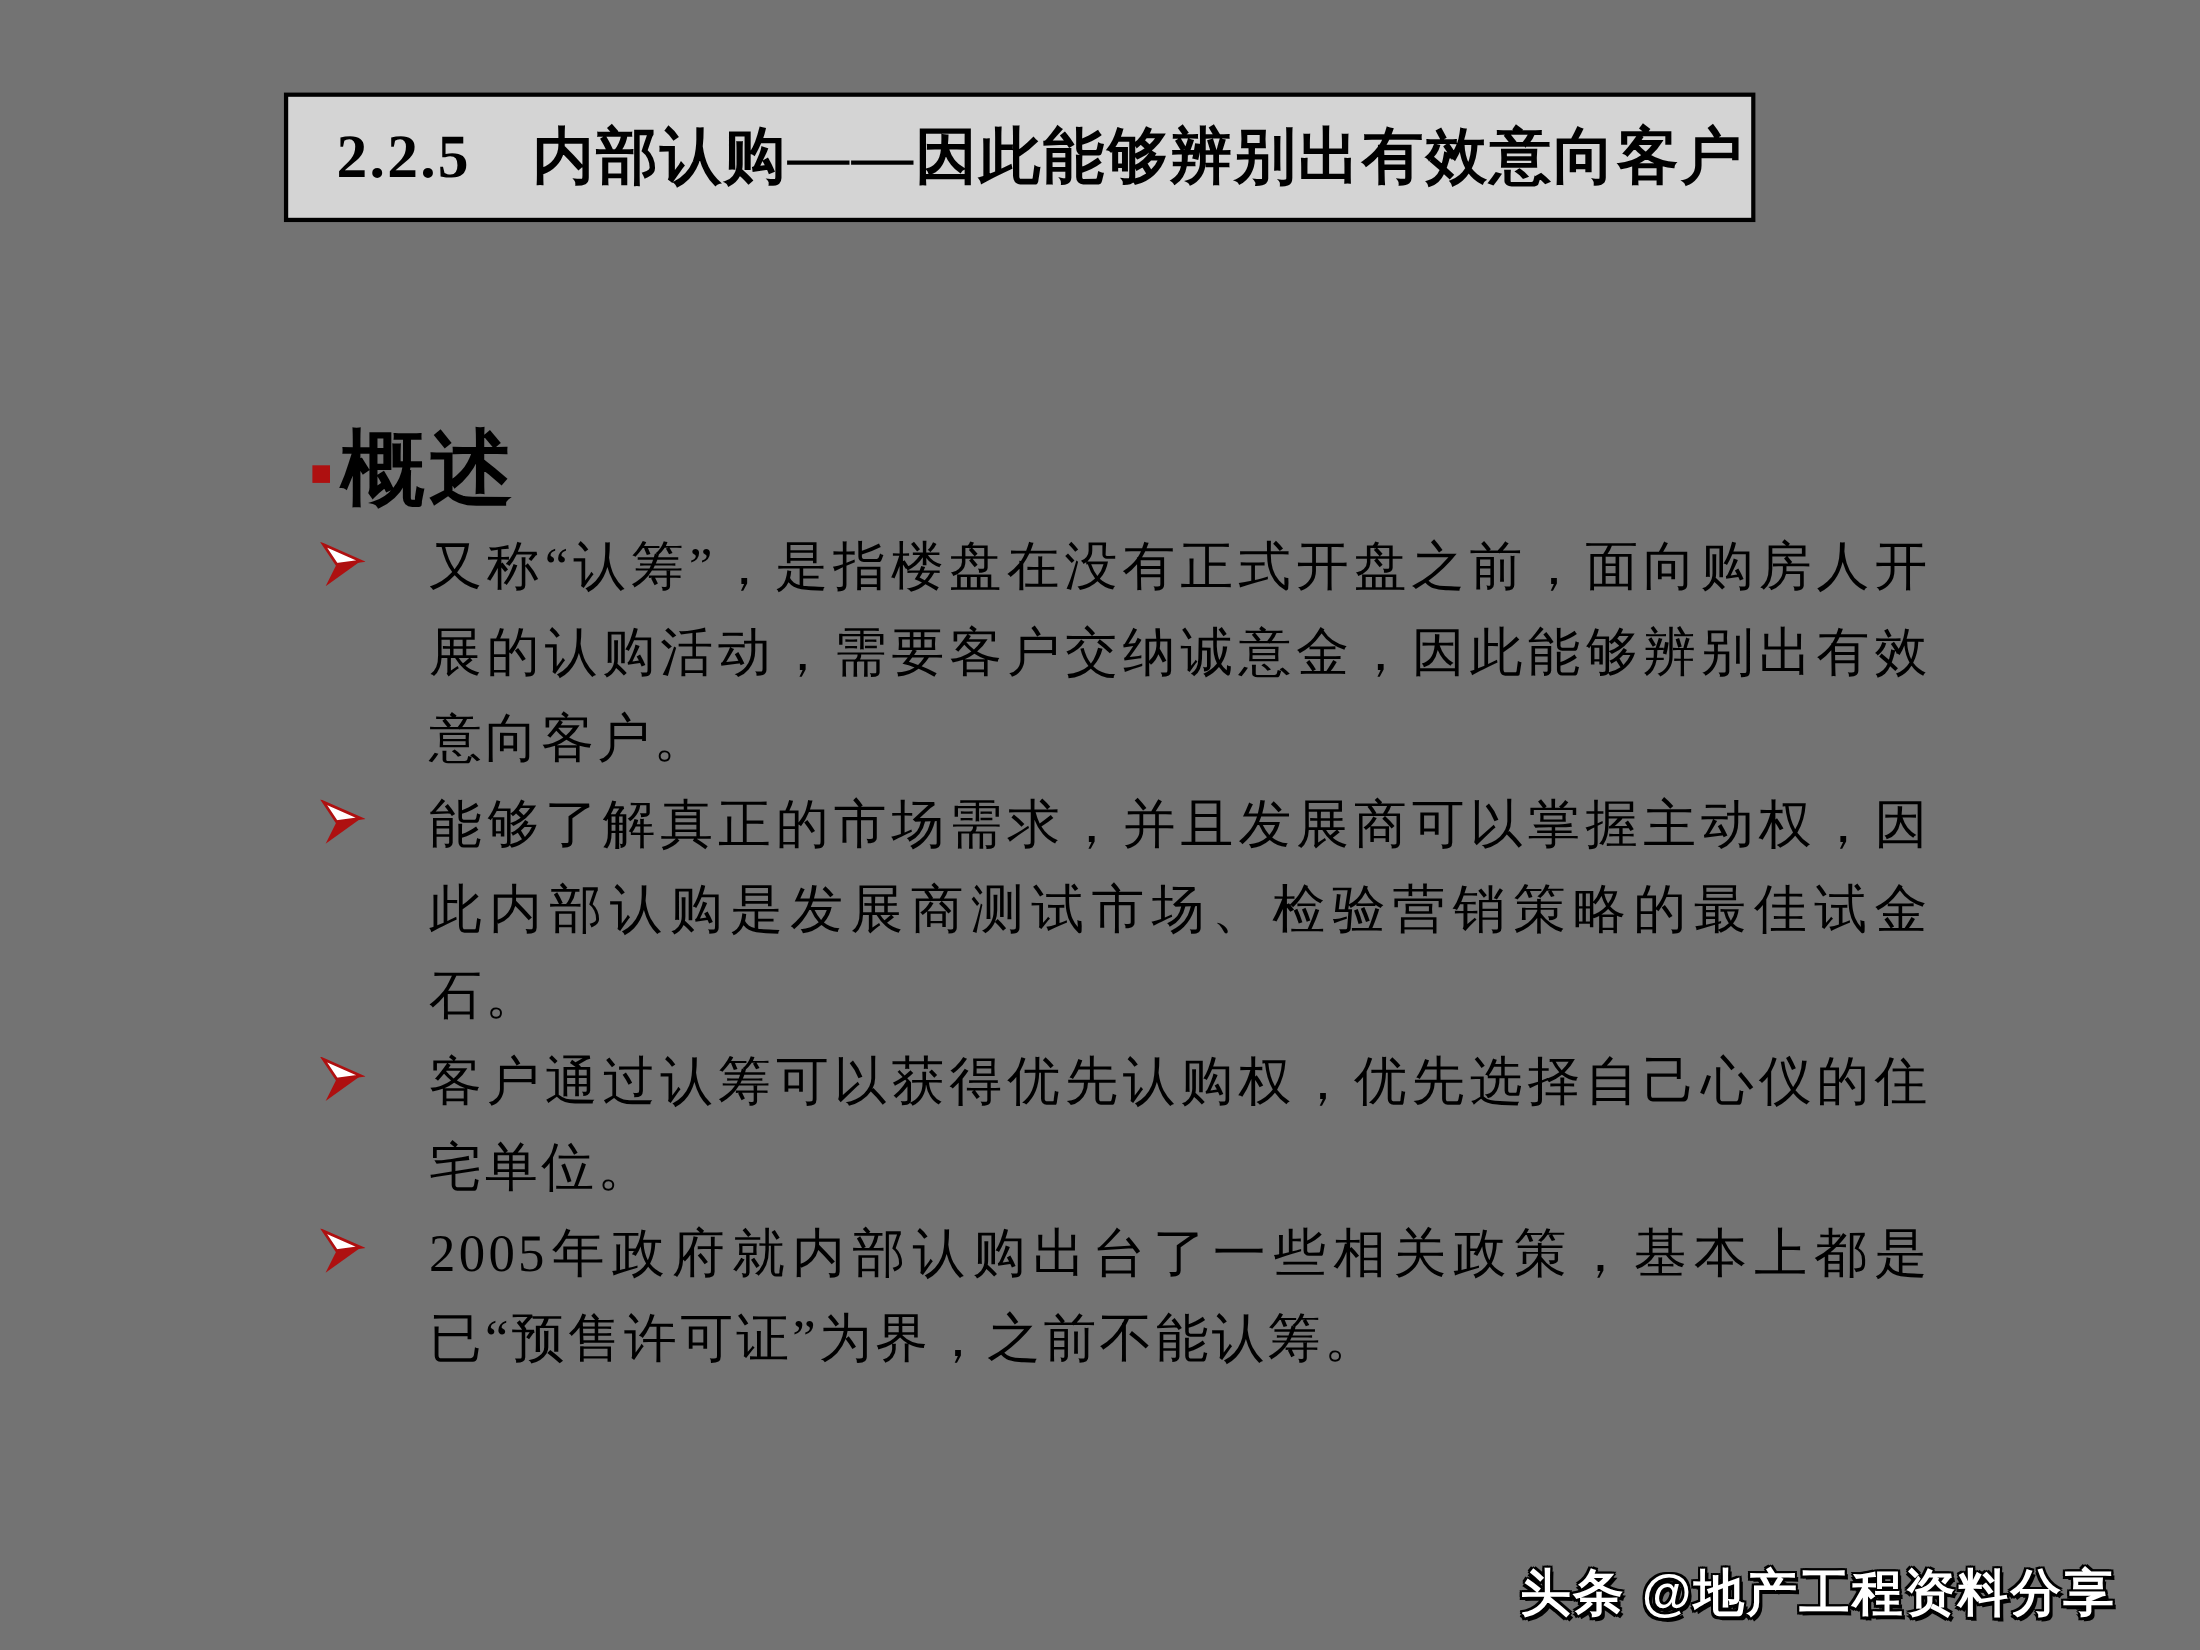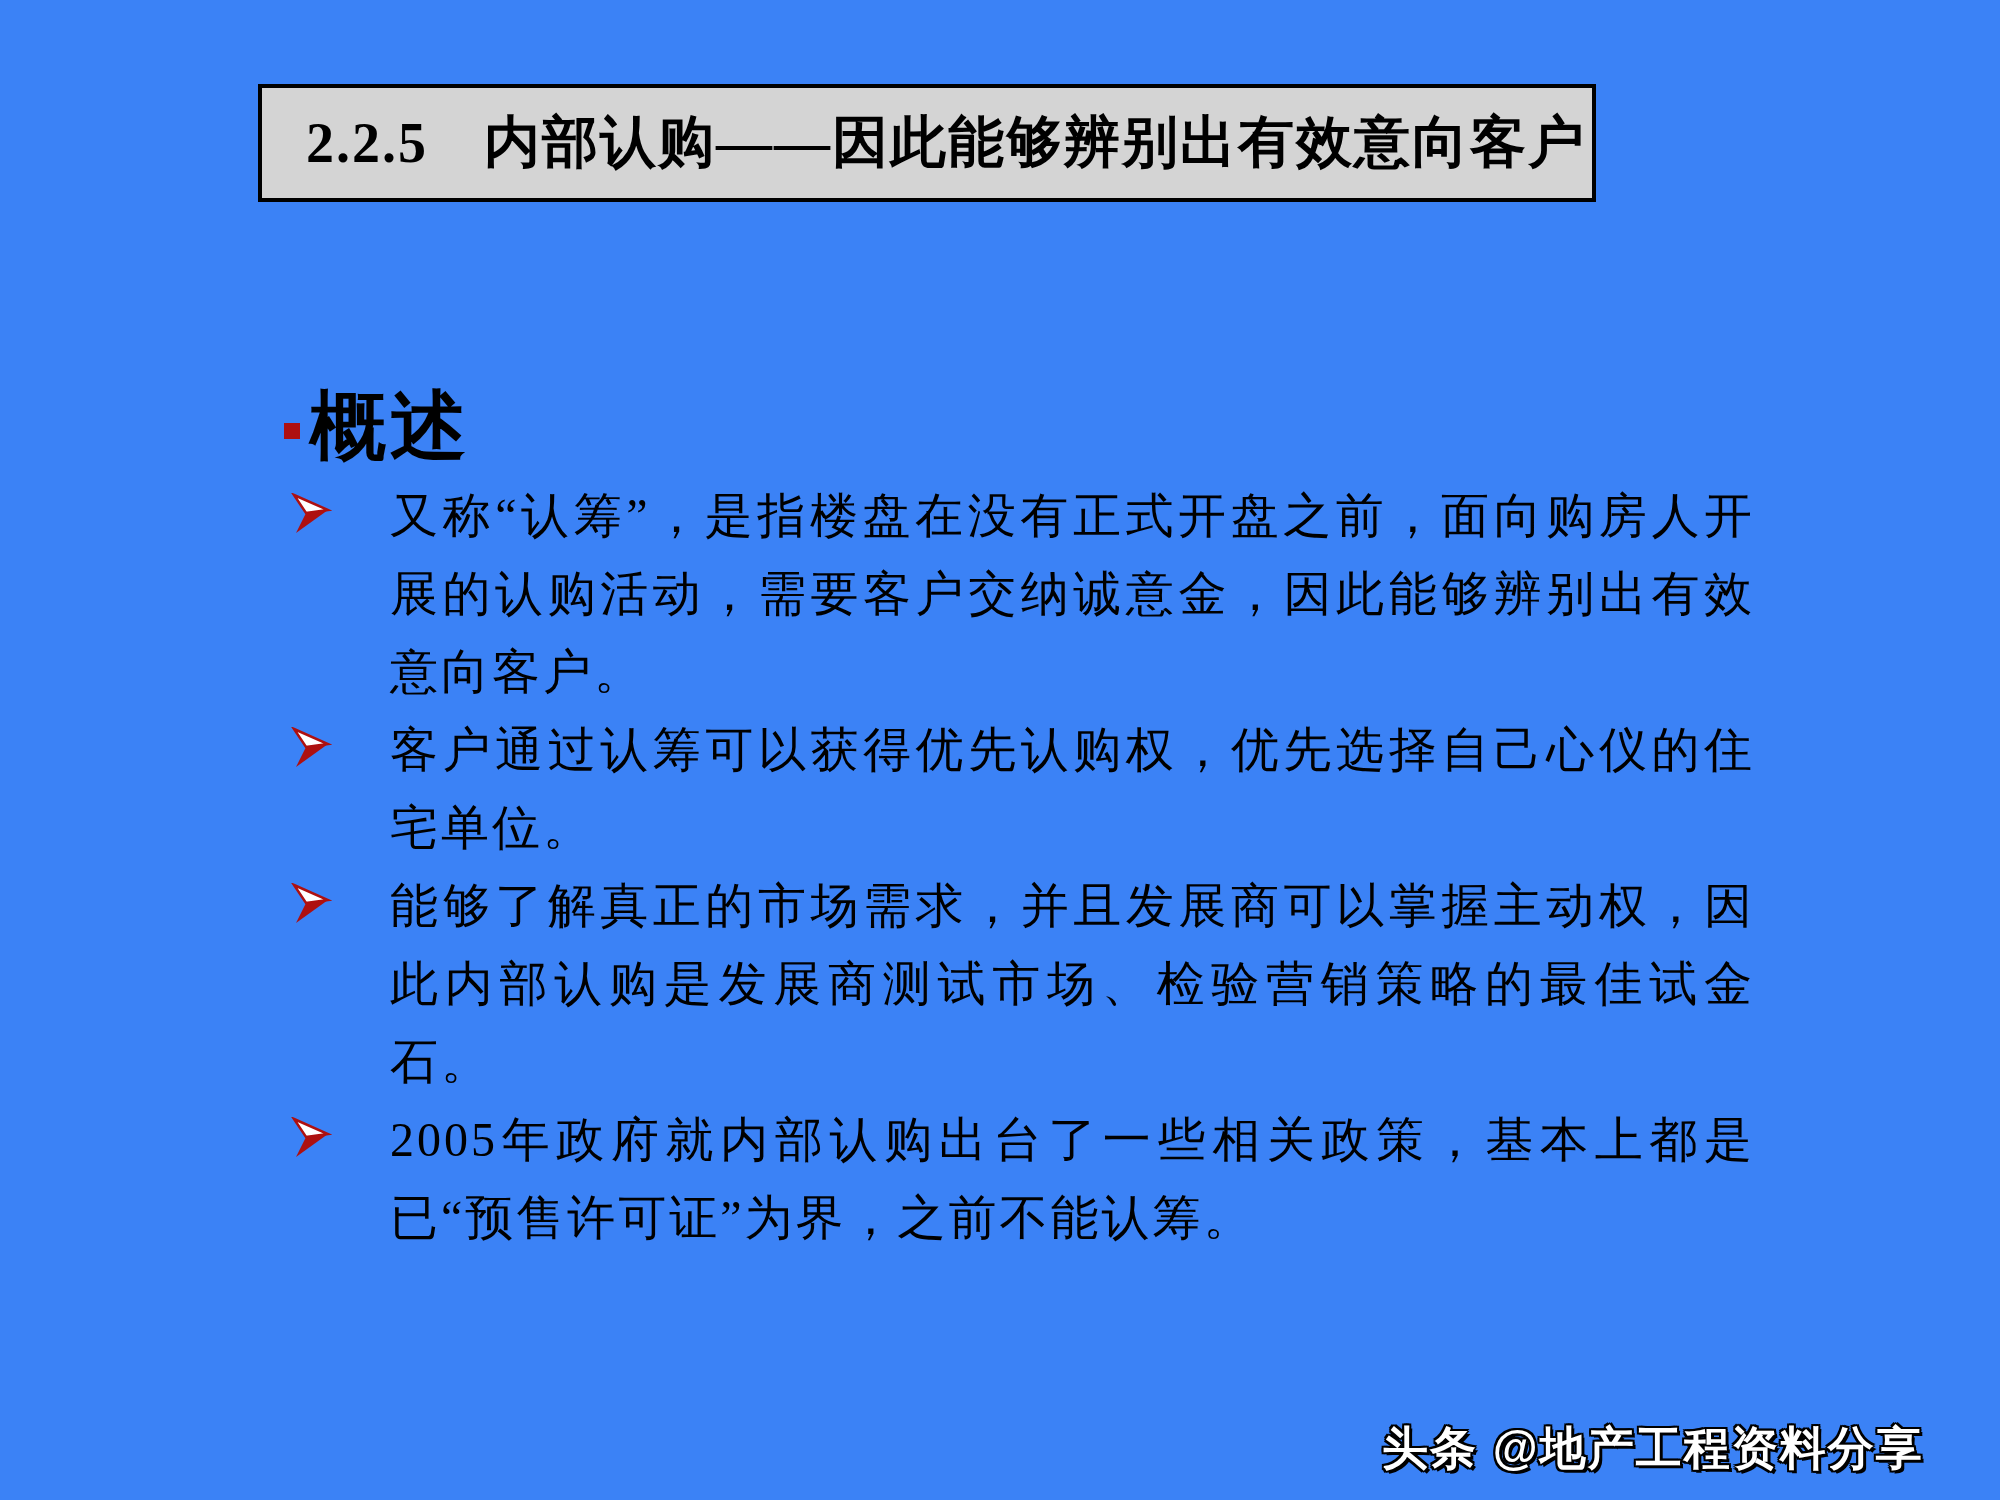--- a/index.html
+++ b/index.html
@@ -4,21 +4,21 @@
 <style>
   * { margin: 0; padding: 0; box-sizing: border-box; }
   html, body {
     width: 2000px; height: 1500px;
     background: #ffffff;
     font-family: "Liberation Serif", "DejaVu Serif", serif;
     color: #000000;
     position: relative;
     overflow: hidden;
   }
-  .slide { position: absolute; inset: 0; width: 2000px; height: 1500px; background: #3b82f6; }
+  .slide { position: absolute; inset: 0; width: 2000px; height: 1500px; background: #737373; }
 
   
   .title-box {
     position: absolute;
     left: 258px; top: 84px;
     width: 1338px; height: 118px;
     background: #D4D4D4;
     border: 4px solid #000000;
     display: flex;
     align-items: center;
@@ -121,31 +121,31 @@
       <span class="bullet-text">又称“认筹”，是指楼盘在没有正式开盘之前，面向购房人开展的认购活动，需要客户交纳诚意金，因此能够辨别出有效意向客户。</span>
     </li>
 
     <li class="bullet">
       <span class="bullet-marker">
         <svg width="46" height="42" viewBox="0 0 46 42" aria-hidden="true">
           <polygon points="8,2 42,17 20,20" fill="#ffffff" stroke="#AE1010" stroke-width="2.5"></polygon>
           <polygon points="20,20 42,17 10,40" fill="#AE1010"></polygon>
         </svg>
       </span>
-      <span class="bullet-text">客户通过认筹可以获得优先认购权，优先选择自己心仪的住宅单位。</span>
+      <span class="bullet-text">能够了解真正的市场需求，并且发展商可以掌握主动权，因此内部认购是发展商测试市场、检验营销策略的最佳试金石。</span>
     </li>
 
     <li class="bullet">
       <span class="bullet-marker">
         <svg width="46" height="42" viewBox="0 0 46 42" aria-hidden="true">
           <polygon points="8,2 42,17 20,20" fill="#ffffff" stroke="#AE1010" stroke-width="2.5"></polygon>
           <polygon points="20,20 42,17 10,40" fill="#AE1010"></polygon>
         </svg>
       </span>
-      <span class="bullet-text">能够了解真正的市场需求，并且发展商可以掌握主动权，因此内部认购是发展商测试市场、检验营销策略的最佳试金石。</span>
+      <span class="bullet-text">客户通过认筹可以获得优先认购权，优先选择自己心仪的住宅单位。</span>
     </li>
 
     <li class="bullet">
       <span class="bullet-marker">
         <svg width="46" height="42" viewBox="0 0 46 42" aria-hidden="true">
           <polygon points="8,2 42,17 20,20" fill="#ffffff" stroke="#AE1010" stroke-width="2.5"></polygon>
           <polygon points="20,20 42,17 10,40" fill="#AE1010"></polygon>
         </svg>
       </span>
       <span class="bullet-text">2005年政府就内部认购出台了一些相关政策，基本上都是已“预售许可证”为界，之前不能认筹。</span>

